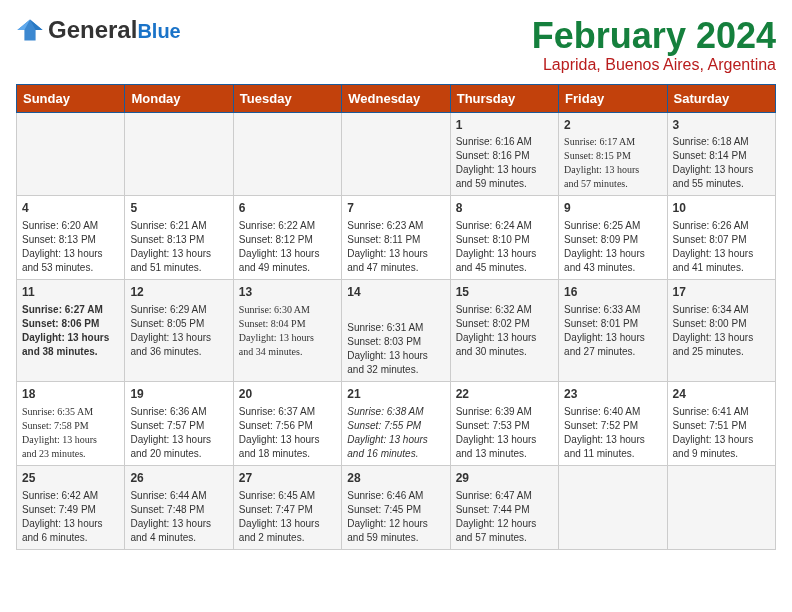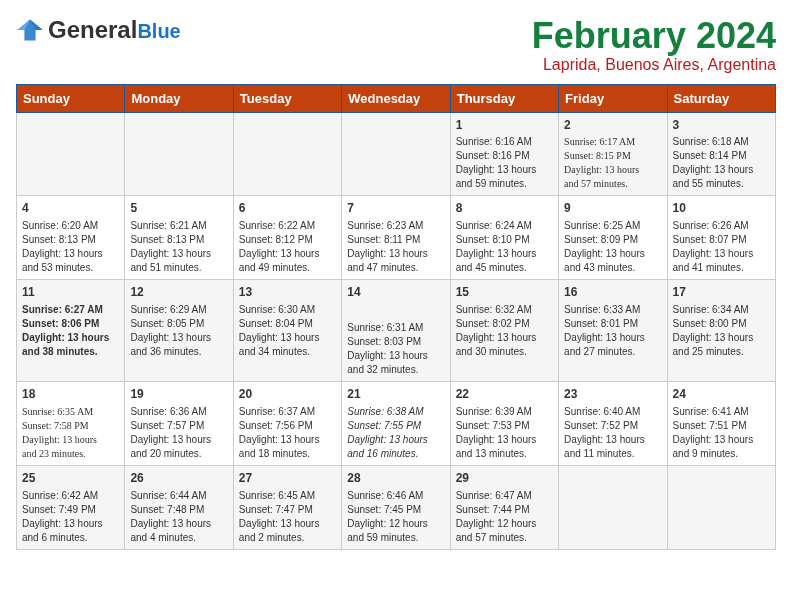--- a/index.html
+++ b/index.html
@@ -213,21 +213,21 @@
         </td>
         <td>
           <span class="day-number">12</span>
           <div class="day-info" style="white-space: pre-line;">Sunrise: 6:29 AM
 Sunset: 8:05 PM
 Daylight: 13 hours
 and 36 minutes.</div>
         </td>
         <td>
           <span class="day-number">13</span>
-          <div class="day-info" style="white-space: pre-line;">Sunrise: 6:30 AM
+          <div class="day-info" style="white-space: pre-line; font-family: Liberation Serif, serif;">Sunrise: 6:30 AM
 Sunset: 8:04 PM
 Daylight: 13 hours
 and 34 minutes.</div>
         </td>
         <td>
           <span class="day-number">14</span>
           <div class="day-info" style="white-space: pre-line; margin-top: 20px;">Sunrise: 6:31 AM
 Sunset: 8:03 PM
 Daylight: 13 hours
 and 32 minutes.</div>

